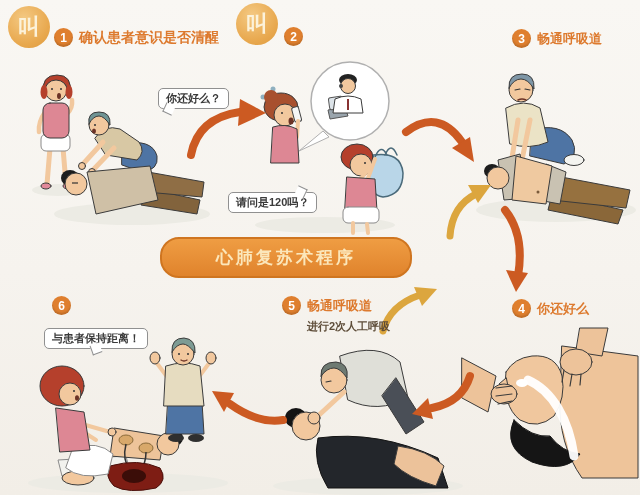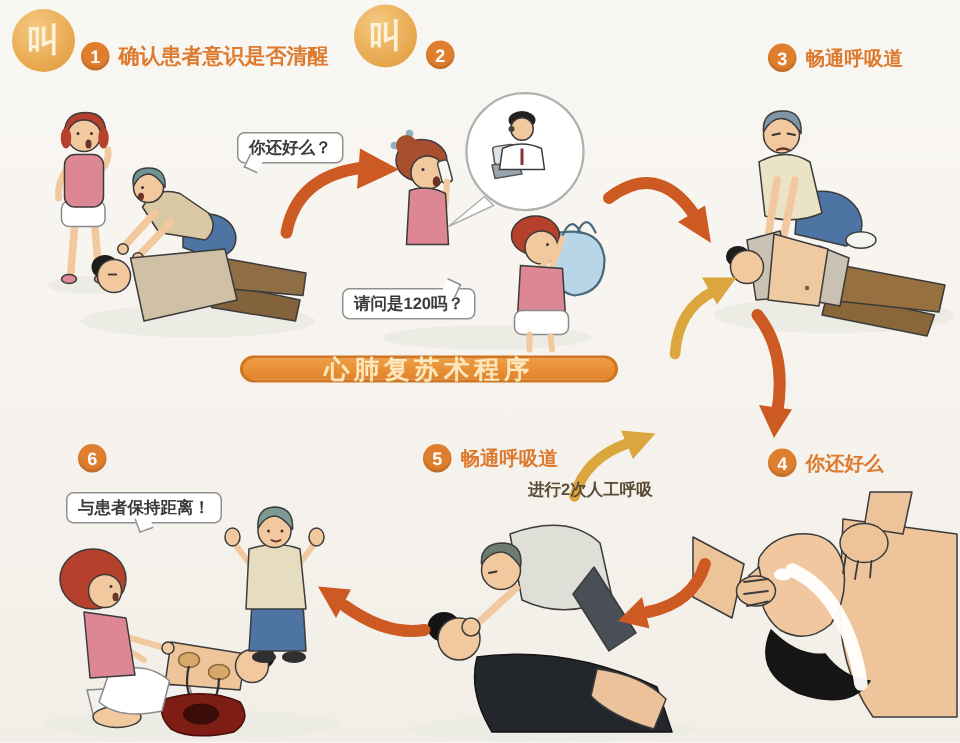--- a/index.html
+++ b/index.html
@@ -21,22 +21,22 @@
     display:flex;align-items:center;justify-content:center;font-size:12px;flex:none;
     box-shadow:inset 0 -2px 2px rgba(0,0,0,.15);}
   .step1{left:54px;top:28px;}
   .step2{left:284px;top:27px;}
   .step3{left:512px;top:29px;}
   .step4{left:512px;top:299px;}
   .step5{left:282px;top:296px;}
   .step6{left:52px;top:296px;}
   .sub{position:absolute;z-index:3;color:#5d4c38;font-weight:bold;font-size:11px;white-space:nowrap;}
   .sub3{left:497px;top:48px;}
-  .sub5{left:307px;top:319px;margin-left:45px;}
-  .banner{position:absolute;z-index:3;left:160px;top:237px;width:252px;height:18px;box-sizing:border-box;
+  .sub5{left:307px;top:319px;}
+  .banner{position:absolute;z-index:3;left:160px;top:237px;width:252px;height:41px;box-sizing:border-box;
     background:linear-gradient(180deg,#ef9d43,#e0832c);border:2px solid #cf7520;border-radius:19px;
     display:flex;align-items:center;justify-content:center;color:#fbe7bb;font-size:17px;
     font-weight:bold;letter-spacing:3px;}
   .bubble{position:absolute;z-index:4;background:#fff;border:1.5px solid #909090;border-radius:5px;
     padding:2px 7px;font-size:11px;font-weight:bold;color:#3a3a3a;white-space:nowrap;}
   .bubble .tail{position:absolute;width:9px;height:9px;background:#fff;}
   .b1{left:126px;top:88px;margin-left:32px;}
   .b1 .tail{left:5px;bottom:-6px;border-left:1.5px solid #909090;border-bottom:1.5px solid #909090;transform:rotate(25deg);}
   .b2{left:228px;top:176px;margin-top:16px;}
   .b2 .tail{right:10px;top:-6px;border-right:1.5px solid #909090;border-top:1.5px solid #909090;transform:rotate(25deg);}

